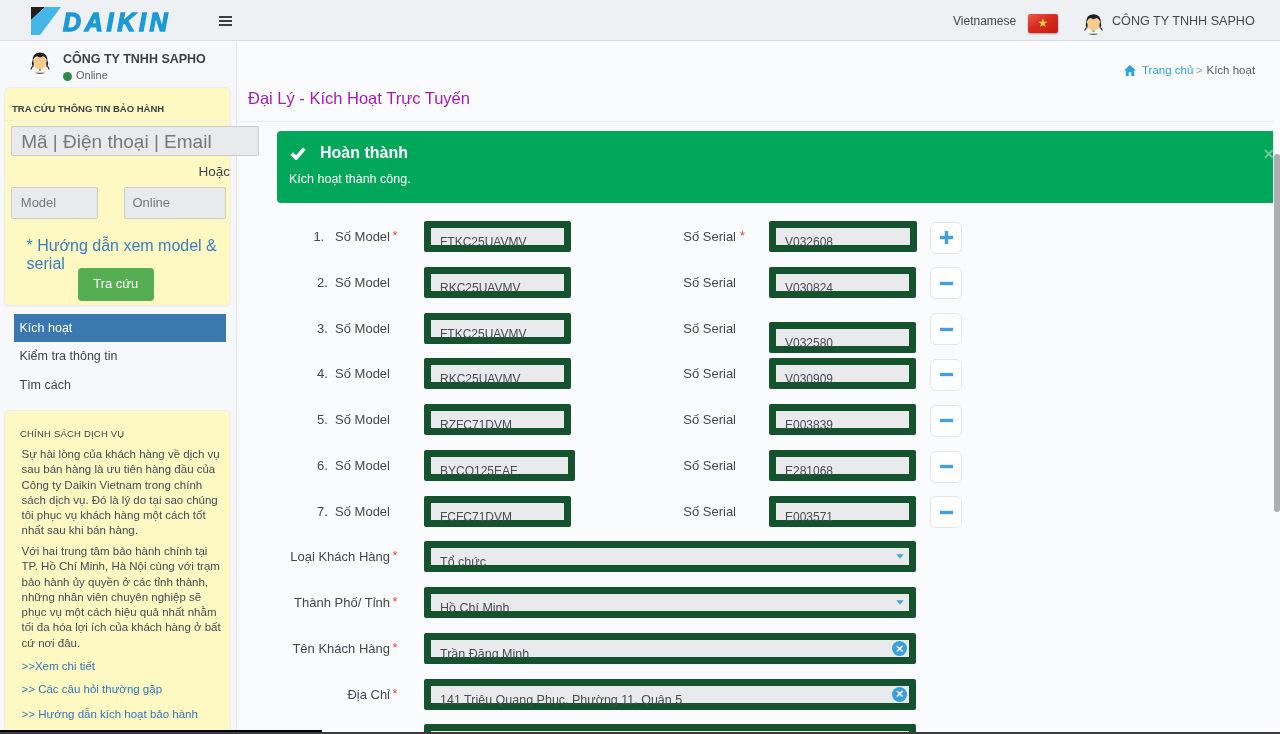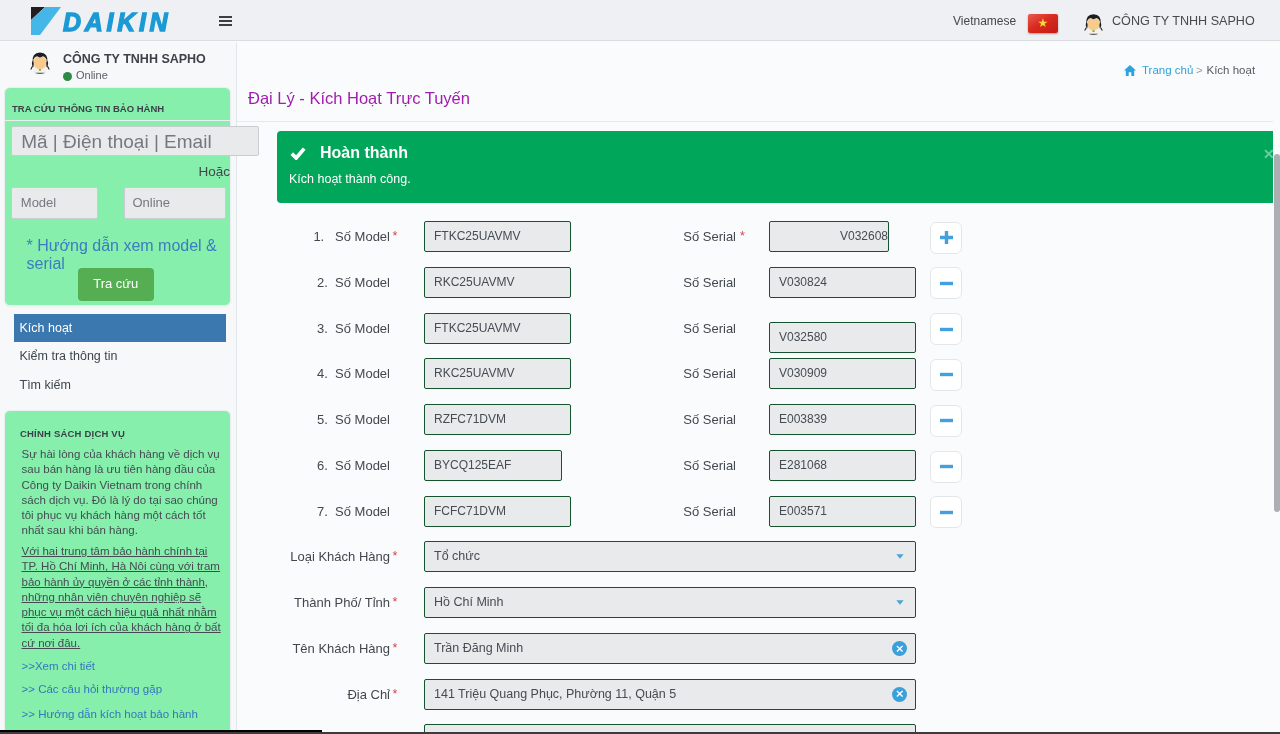--- a/index.html
+++ b/index.html
@@ -1,24 +1,24 @@
 <!DOCTYPE html>
 <html><head><meta charset="utf-8">
 <style>
 * { margin:0; padding:0; box-sizing:border-box; }
 html,body { width:1280px; height:734px; overflow:hidden; }
 body { font-family:"Liberation Sans", sans-serif; position:relative; background:#fafbfc; }
 .abs { position:absolute; }
 #topbar { position:absolute; left:0; top:0; width:1280px; height:41px; background:#eef0f4; border-bottom:1px solid #d9dce1; }
 #sidebar { position:absolute; left:0; top:42px; width:237px; height:692px; background:#f6f8fa; border-right:1px solid #e2e5e9; }
-.card { position:absolute; background:#86efac; border:1px solid #eceef1; border-radius:6px; box-shadow:0 1px 2px rgba(0,0,0,0.04); }
+.card { position:absolute; background:#fef9c3; border:1px solid #eceef1; border-radius:6px; box-shadow:0 1px 2px rgba(0,0,0,0.04); }
 .sgray { background:#e9eaec; border:1px solid #c9cdd1; border-radius:2px; position:absolute; color:#75797e; }
 .flabel { position:absolute; height:31px; line-height:31px; font-size:13px; color:#42484e; text-align:right; }
 .star { position:absolute; color:#dd4040; font-size:12.5px; line-height:14px; }
-.ginput { position:absolute; height:31px; line-height:29px; background:#e9eaec; border:1px solid #14532d; border-radius:2px; font-size:12px; color:#454c52; padding-left:9px; }
+.ginput { position:absolute; height:31px; line-height:29px; background:#e9eaec; border:7px solid #14532d; border-radius:2px; font-size:12px; color:#454c52; padding-left:9px; }
 .wval { font-size:12.5px; }
 .btn-sq { position:absolute; left:930px; width:32px; height:32px; background:#fff; border:1px solid #e4e7ea; border-radius:6px; display:flex; align-items:center; justify-content:center; }
 .xcirc { position:absolute; left:892px; width:15px; height:15px; border-radius:50%; background:#3aa0dc; display:flex; align-items:center; justify-content:center; }
 .plink { position:absolute; font-size:11.5px; color:#3577bb; }
 .ppar { position:absolute; font-size:11.5px; line-height:15.3px; color:#454b52; }
 </style></head>
 <body>
 <div id="topbar">
   <svg style="position:absolute;left:31px;top:7px;" width="142" height="29" viewBox="0 0 142 29">
     <polygon points="0,0 14,0 0,13" fill="#231f20"></polygon>
@@ -70,26 +70,26 @@
     <div class="sgray" style="left:5.8px;top:37.5px;width:248px;height:30.5px;line-height:29px;padding-left:9.4px;font-size:19px;">Mã | Điện thoại | Email</div>
     <div class="abs" style="left:0;top:75.5px;width:225px;text-align:right;font-size:13.5px;color:#41474d;">Hoặc</div>
     <div class="sgray" style="left:5.8px;top:99.2px;width:87px;height:31.5px;line-height:30px;padding-left:9px;font-size:13px;">Model</div>
     <div class="sgray" style="left:118.5px;top:99.2px;width:102.8px;height:31.5px;line-height:30px;padding-left:8px;font-size:13px;">Online</div>
     <div class="abs" style="left:21.6px;top:149px;font-size:16px;color:#3c7cc0;">* Hướng dẫn xem model &amp; serial</div>
     <div class="abs" style="left:73px;top:180px;width:75.5px;height:32.5px;background:#56ae52;border-radius:4px;color:#fff;font-size:13px;text-align:center;line-height:32.5px;">Tra cứu</div>
   </div>
 
   <div class="abs" style="left:14px;top:271.8px;width:211.7px;height:28.5px;background:#3c78b0;color:#fff;font-size:12.5px;line-height:28.5px;padding-left:5.5px;">Kích hoạt</div>
   <div class="abs" style="left:14px;top:300.3px;width:211.7px;height:28.5px;color:#3f464d;font-size:12.5px;line-height:28.5px;padding-left:5.5px;">Kiểm tra thông tin</div>
-  <div class="abs" style="left:14px;top:329px;width:211.7px;height:28.5px;color:#3f464d;font-size:12.5px;line-height:28.5px;padding-left:5.5px;">Tìm kiếm</div>
+  <div class="abs" style="left:14px;top:329px;width:211.7px;height:28.5px;color:#3f464d;font-size:12.5px;line-height:28.5px;padding-left:5.5px;">Tìm cách</div>
 
   <div class="card" style="left:4px;top:368px;width:227px;height:324px;border-bottom-left-radius:0;border-bottom-right-radius:0;">
-    <div class="abs" style="left:15px;top:17px;font-size:9.5px;font-weight:bold;color:#3b4147;letter-spacing:0.2px;">CHÍNH SÁCH DỊCH VỤ</div>
+    <div class="abs" style="left:15px;top:17px;font-size:9.5px;font-weight:normal;color:#3b4147;letter-spacing:0.2px;">CHÍNH SÁCH DỊCH VỤ</div>
     <div class="ppar" style="left:16.5px;top:36px;width:202px;">Sự hài lòng của khách hàng về dịch vụ sau bán hàng là ưu tiên hàng đầu của Công ty Daikin Vietnam trong chính sách dịch vụ. Đó là lý do tại sao chúng tôi phục vụ khách hàng một cách tốt nhất sau khi bán hàng.</div>
-    <div class="ppar" style="left:16.5px;top:133px;width:203px;text-decoration:underline;">Với hai trung tâm bảo hành chính tại TP. Hồ Chí Minh, Hà Nội cùng với trạm bảo hành ủy quyền ở các tỉnh thành, những nhân viên chuyên nghiệp sẽ phục vụ một cách hiệu quả nhất nhằm tối đa hóa lợi ích của khách hàng ở bất cứ nơi đâu.</div>
+    <div class="ppar" style="left:16.5px;top:133px;width:203px;">Với hai trung tâm bảo hành chính tại TP. Hồ Chí Minh, Hà Nội cùng với trạm bảo hành ủy quyền ở các tỉnh thành, những nhân viên chuyên nghiệp sẽ phục vụ một cách hiệu quả nhất nhằm tối đa hóa lợi ích của khách hàng ở bất cứ nơi đâu.</div>
     <div class="plink" style="left:16.5px;top:249px;">&gt;&gt;Xem chi tiết</div>
     <div class="plink" style="left:16.5px;top:272.3px;">&gt;&gt; Các câu hỏi thường gặp</div>
     <div class="plink" style="left:16.5px;top:296.7px;">&gt;&gt; Hướng dẫn kích hoạt bảo hành</div>
   </div>
 </div>
 
 <svg style="position:absolute;left:1124px;top:64.5px;" width="12" height="11" viewBox="0 0 12 11">
     <path d="M6 0 L12 5.5 H10.2 V11 H7.3 V7.2 H4.7 V11 H1.8 V5.5 H0 Z" fill="#2ea2dc"></path>
   </svg>
 <div class="abs" style="left:1142px;top:63.5px;font-size:11.5px;color:#2ea2dc;">Trang chủ</div>
@@ -106,21 +106,21 @@
   <div class="abs" style="left:43px;top:13px;font-size:16px;font-weight:bold;color:#fff;">Hoàn thành</div>
   <div class="abs" style="left:12px;top:41px;font-size:12.5px;color:#fff;">Kích hoạt thành công.</div>
   <div class="abs" style="left:986px;top:14.5px;font-size:14px;font-weight:bold;color:rgba(255,255,255,0.42);">✕</div>
 </div>
 
   <div class="flabel" style="top:221.0px;width:110px;left:280px;">1.&nbsp;&nbsp;&nbsp;Số Model</div>
 <span class="star" style="left:392.5px;top:229.0px;">*</span>
   <div class="ginput" style="left:424px;top:221.0px;width:146.5px;">FTKC25UAVMV</div>
   <div class="flabel" style="top:221.0px;width:136px;left:600px;">Số Serial</div>
 <span class="star" style="left:740px;top:229.0px;">*</span>
-  <div class="ginput" style="left:769px;top:221.0px;width:120px;text-align:right;">V032608</div>
+  <div class="ginput" style="left:769px;top:221.0px;width:148px;">V032608</div>
   <div class="btn-sq" style="top:221.5px;">
     <svg width="13" height="13" viewBox="0 0 13 13">
       <path d="M4.8 0 h3.4 v4.8 h4.8 v3.4 h-4.8 v4.8 h-3.4 v-4.8 h-4.8 v-3.4 h4.8 z" fill="#42a1dc"></path>
     </svg>
   </div>
   <div class="flabel" style="top:266.8px;width:110px;left:280px;">2.&nbsp;&nbsp;Số Model</div>
   <div class="ginput" style="left:424px;top:266.8px;width:146.5px;">RKC25UAVMV</div>
   <div class="flabel" style="top:266.8px;width:136px;left:600px;">Số Serial</div>
   <div class="ginput" style="left:769px;top:266.8px;width:146.5px;">V030824</div>
   <div class="btn-sq" style="top:267.3px;">
@@ -149,21 +149,21 @@
   <div class="flabel" style="top:404.2px;width:110px;left:280px;">5.&nbsp;&nbsp;Số Model</div>
   <div class="ginput" style="left:424px;top:404.2px;width:146.5px;">RZFC71DVM</div>
   <div class="flabel" style="top:404.2px;width:136px;left:600px;">Số Serial</div>
   <div class="ginput" style="left:769px;top:404.2px;width:146.5px;">E003839</div>
   <div class="btn-sq" style="top:404.7px;">
     <svg width="13" height="13" viewBox="0 0 13 13">
       <rect x="0" y="4.8" width="13" height="3.4" fill="#42a1dc"></rect>
     </svg>
   </div>
   <div class="flabel" style="top:450.0px;width:110px;left:280px;">6.&nbsp;&nbsp;Số Model</div>
-  <div class="ginput" style="left:424px;top:450.0px;width:138px;">BYCQ125EAF</div>
+  <div class="ginput" style="left:424px;top:450.0px;width:151px;">BYCQ125EAF</div>
   <div class="flabel" style="top:450.0px;width:136px;left:600px;">Số Serial</div>
   <div class="ginput" style="left:769px;top:450.0px;width:146.5px;">E281068</div>
   <div class="btn-sq" style="top:450.5px;">
     <svg width="13" height="13" viewBox="0 0 13 13">
       <rect x="0" y="4.8" width="13" height="3.4" fill="#42a1dc"></rect>
     </svg>
   </div>
   <div class="flabel" style="top:495.8px;width:110px;left:280px;">7.&nbsp;&nbsp;Số Model</div>
   <div class="ginput" style="left:424px;top:495.8px;width:146.5px;">FCFC71DVM</div>
   <div class="flabel" style="top:495.8px;width:136px;left:600px;">Số Serial</div>

